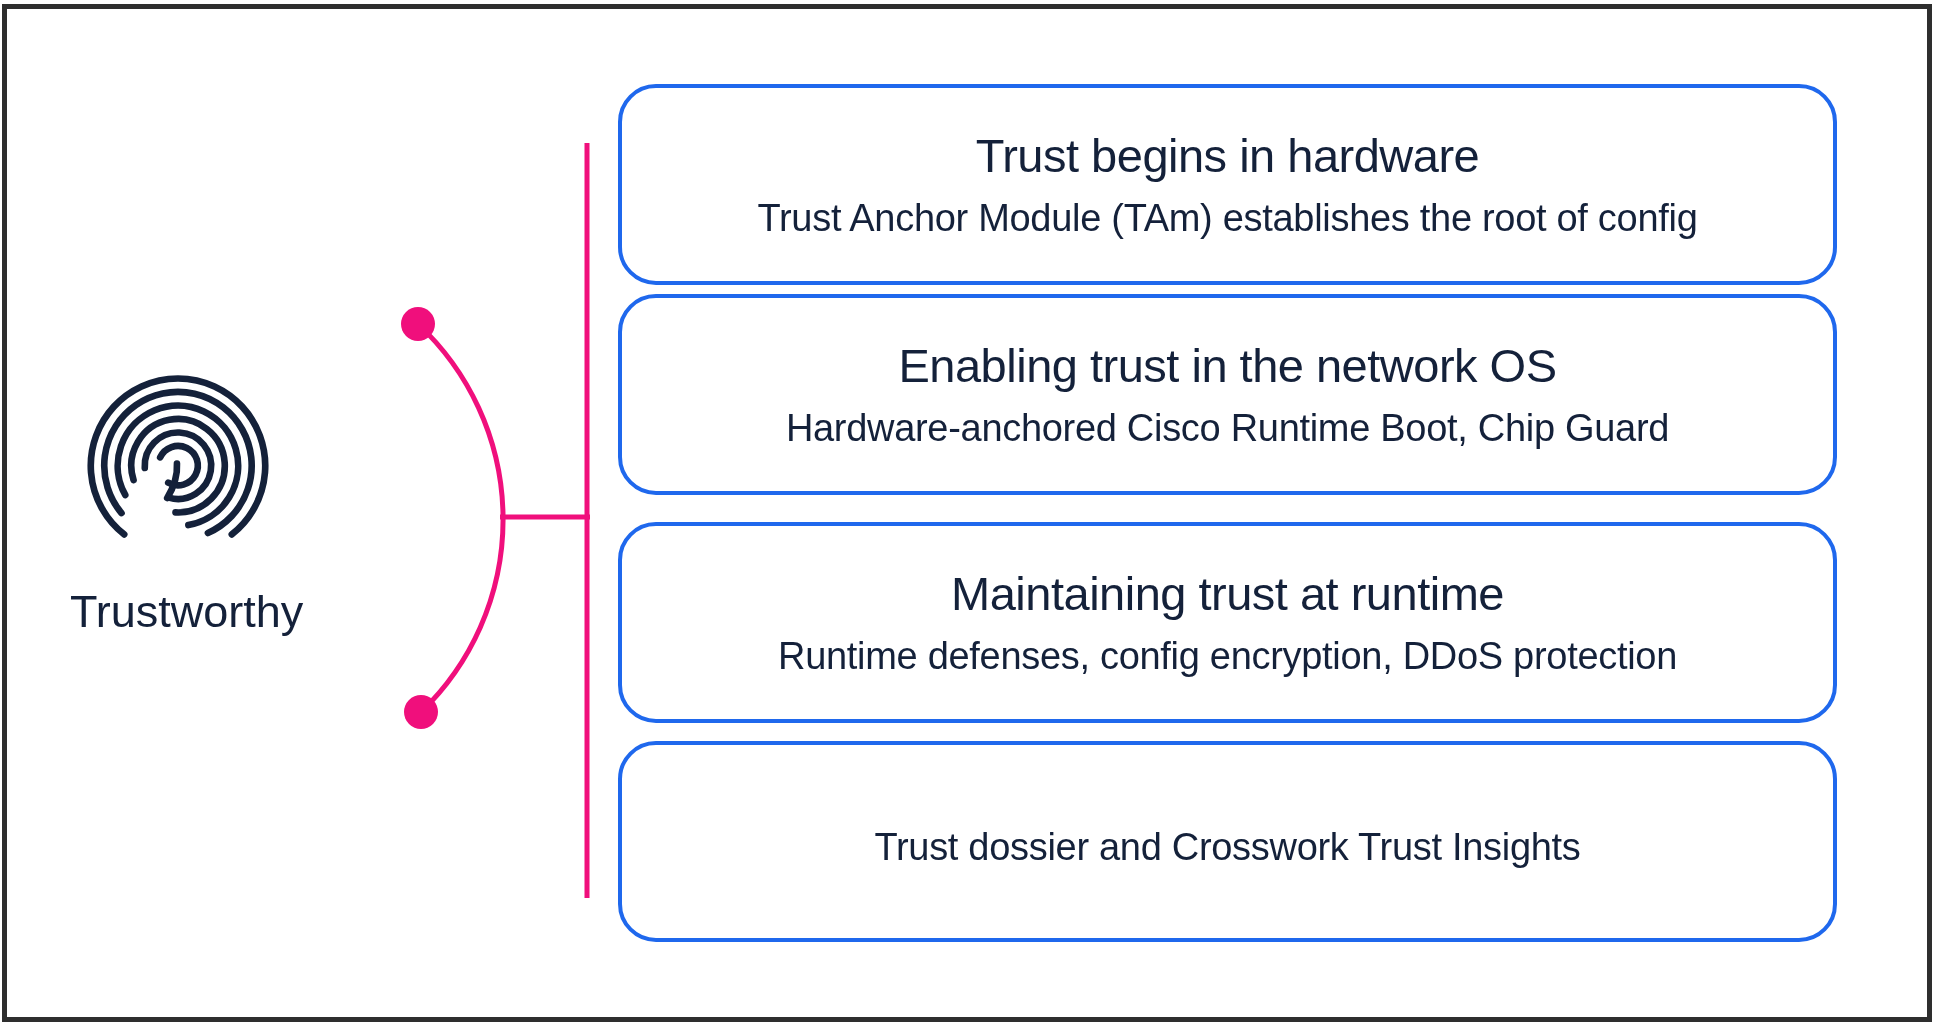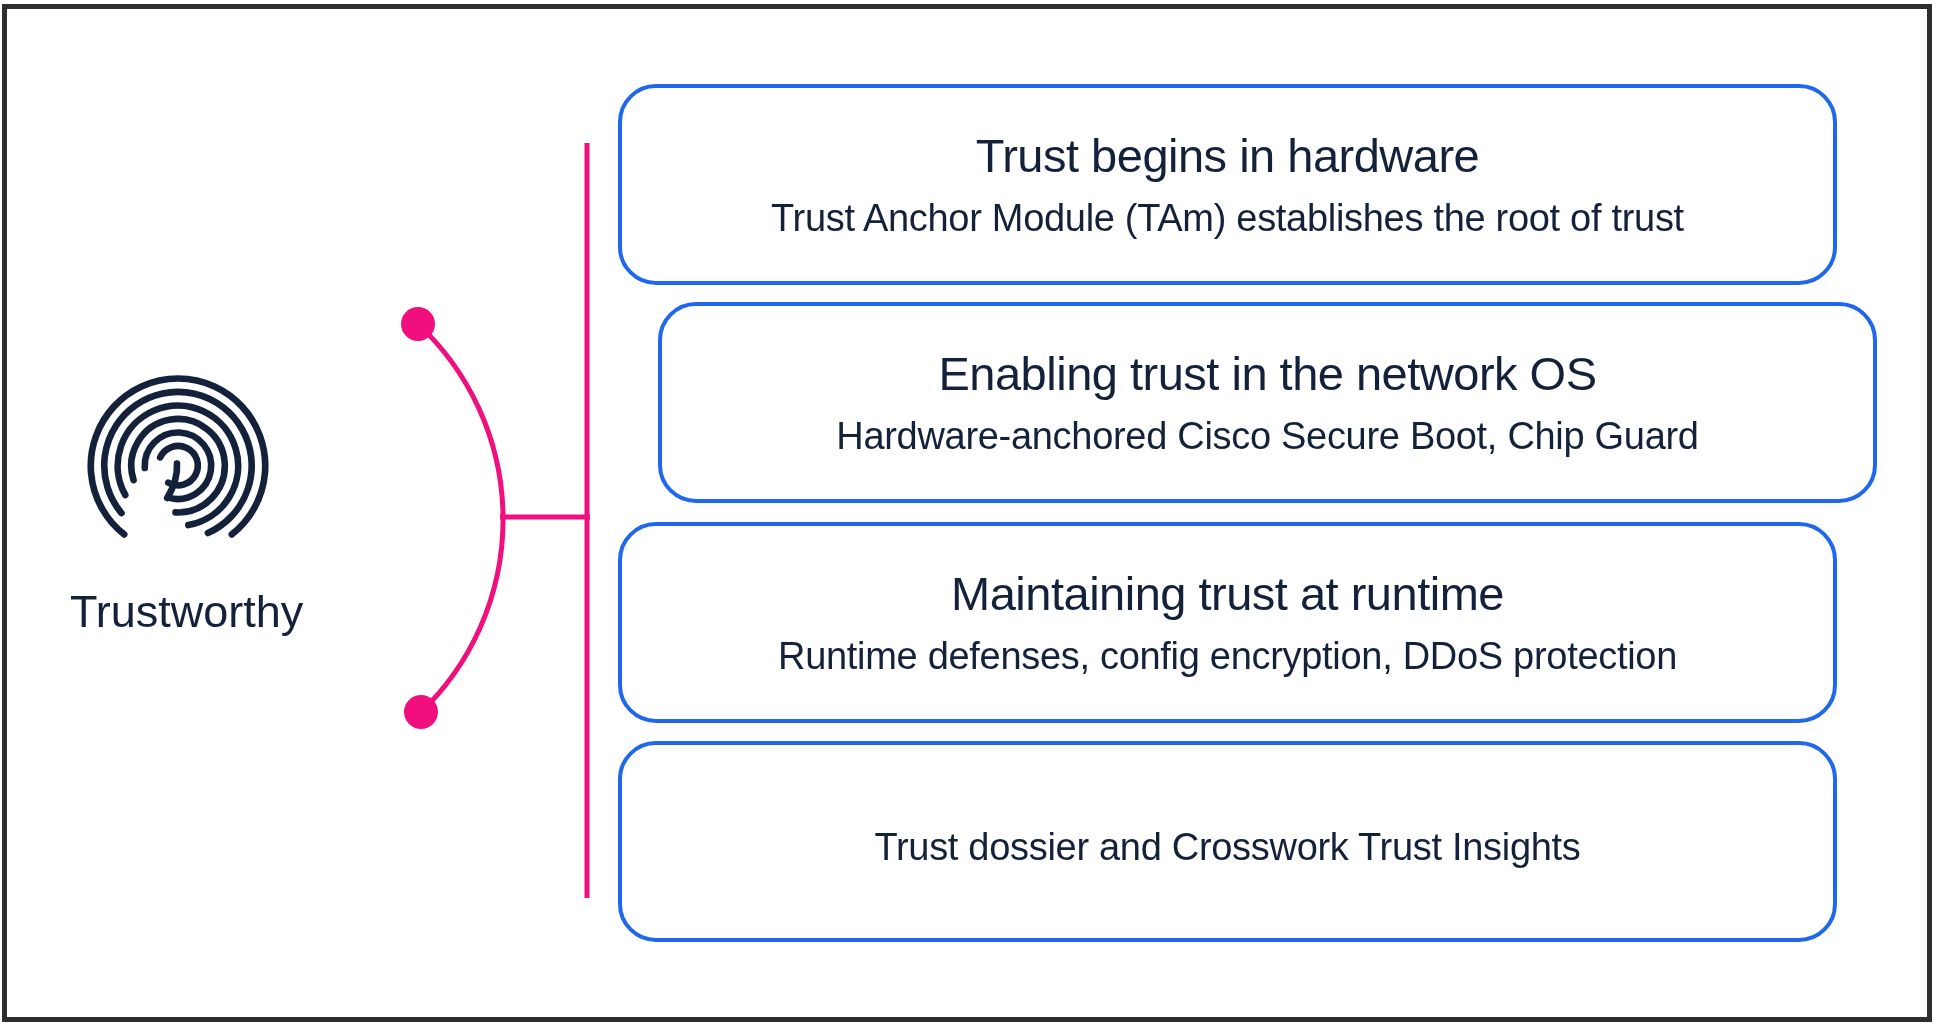--- a/index.html
+++ b/index.html
@@ -45,21 +45,21 @@
     position:absolute;left:618px;width:1219px;height:201px;
     box-sizing:border-box;
     border:4px solid var(--blue,#1f68ed);
     border-radius:38px;
     background:#fff;
     display:flex;flex-direction:column;align-items:center;justify-content:center;
     text-align:center;
     padding:0 30px;
   }
   .box-1{top:84px;}
-  .box-2{top:302px;margin-left:40px;}
+  .box-2{top:294px;}
   .box-3{top:522px;}
   .box-4{top:741px;}
   .box-title{
     font-size:47px;line-height:1.2;
     color:var(--navy,#14213a);
     letter-spacing:-0.5px;
     white-space:nowrap;
   }
   .box-subtitle{
     margin-top:12px;
@@ -92,26 +92,26 @@
       <path d="M 30.6 52.9 A 22.5 22.5 0 1 1 50.8 68.5"></path>
       <path d="M 36 47.1 A 16 16 0 1 1 47.6 61.4"></path>
       <path d="M 43.4 42 A 9.5 9.5 0 1 1 47.3 54.2"></path>
       <path d="M 51.5 45 C 51.8 50 50.5 55.5 46.8 61.5"></path>
     </svg>
     <div class="left-label">Trustworthy</div>
   </div>
 
   <div class="box box-1">
     <div class="box-title">Trust begins in hardware</div>
-    <div class="box-subtitle">Trust Anchor Module (TAm) establishes the root of trust</div>
+    <div class="box-subtitle">Trust Anchor Module (TAm) establishes the root of config</div>
   </div>
 
   <div class="box box-2">
     <div class="box-title">Enabling trust in the network OS</div>
-    <div class="box-subtitle">Hardware-anchored Cisco Secure Boot, Chip Guard</div>
+    <div class="box-subtitle">Hardware-anchored Cisco Runtime Boot, Chip Guard</div>
   </div>
 
   <div class="box box-3">
     <div class="box-title">Maintaining trust at runtime</div>
     <div class="box-subtitle">Runtime defenses, config encryption, DDoS protection</div>
   </div>
 
   <div class="box box-4">
     <div class="box-subtitle">Trust dossier and Crosswork Trust Insights</div>
   </div>

